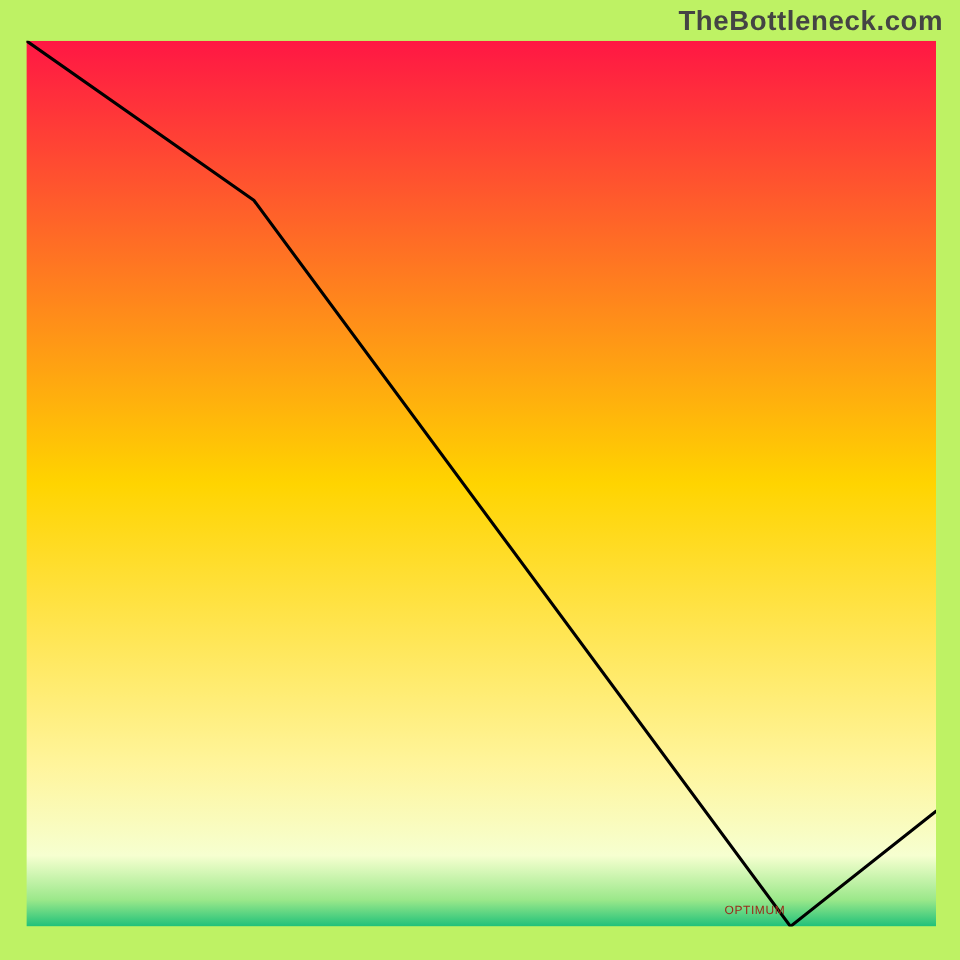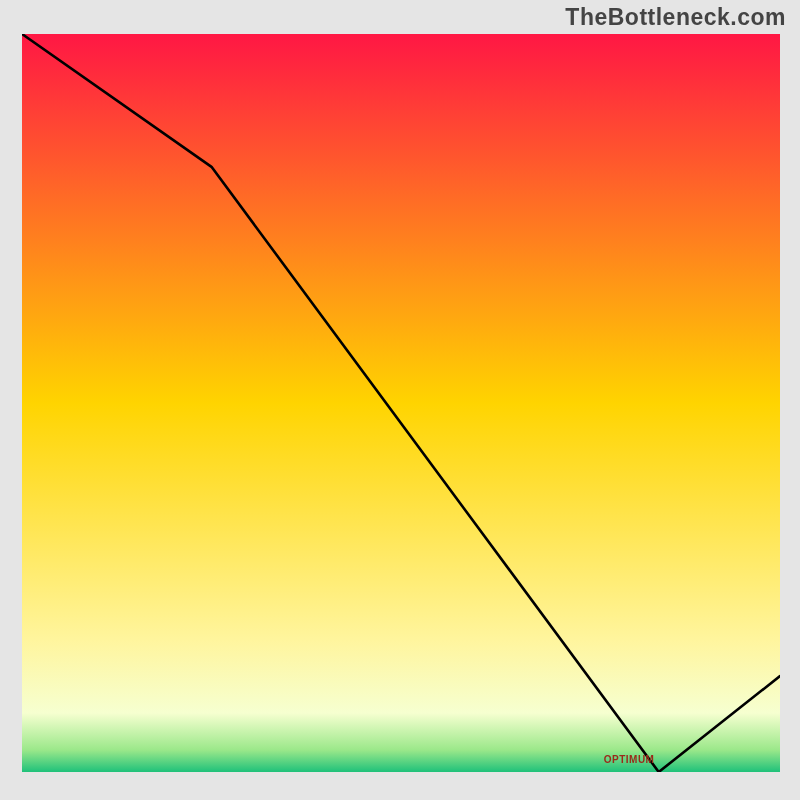--- a/index.html
+++ b/index.html
@@ -1,22 +1,22 @@
 <!DOCTYPE html>
 <html><head>
 <meta charset="utf-8">
 <style>
   * { margin: 0; padding: 0; box-sizing: border-box; }
   html, body { width: 800px; height: 800px; overflow: hidden; background: #000; font-family: Arial, sans-serif; }
-  .frame { position: relative; width: 800px; height: 800px; background: #e5e5e5; }
+  .frame { position: relative; width: 800px; height: 800px; background: #bef264; }
   .watermark { position: absolute; top: 4px; right: 14px; color: #444; font-size: 23px; font-weight: bold; letter-spacing: 0.5px; z-index: 10; }
   .plot-area { position: absolute; left: 22px; top: 34px; width: 758px; height: 738px; }
   .gradient { position: absolute; inset: 0; }
   svg.line-layer { position: absolute; inset: 0; }
-  .min-label { position: absolute; color: #9a2a1a; font-weight: bold; font-size: 10px; letter-spacing: 0.5px; white-space: nowrap; }
+  .min-label { position: absolute; color: #9a2a1a; font-weight: normal; font-size: 10px; letter-spacing: 0.5px; white-space: nowrap; }
 </style>
 </head>
 <body>
 
 <div class="frame">
   <div class="watermark">TheBottleneck.com</div>
 
   <div class="plot-area">
     <svg class="gradient" viewBox="0 0 758 738" preserveAspectRatio="none">
       <defs>

